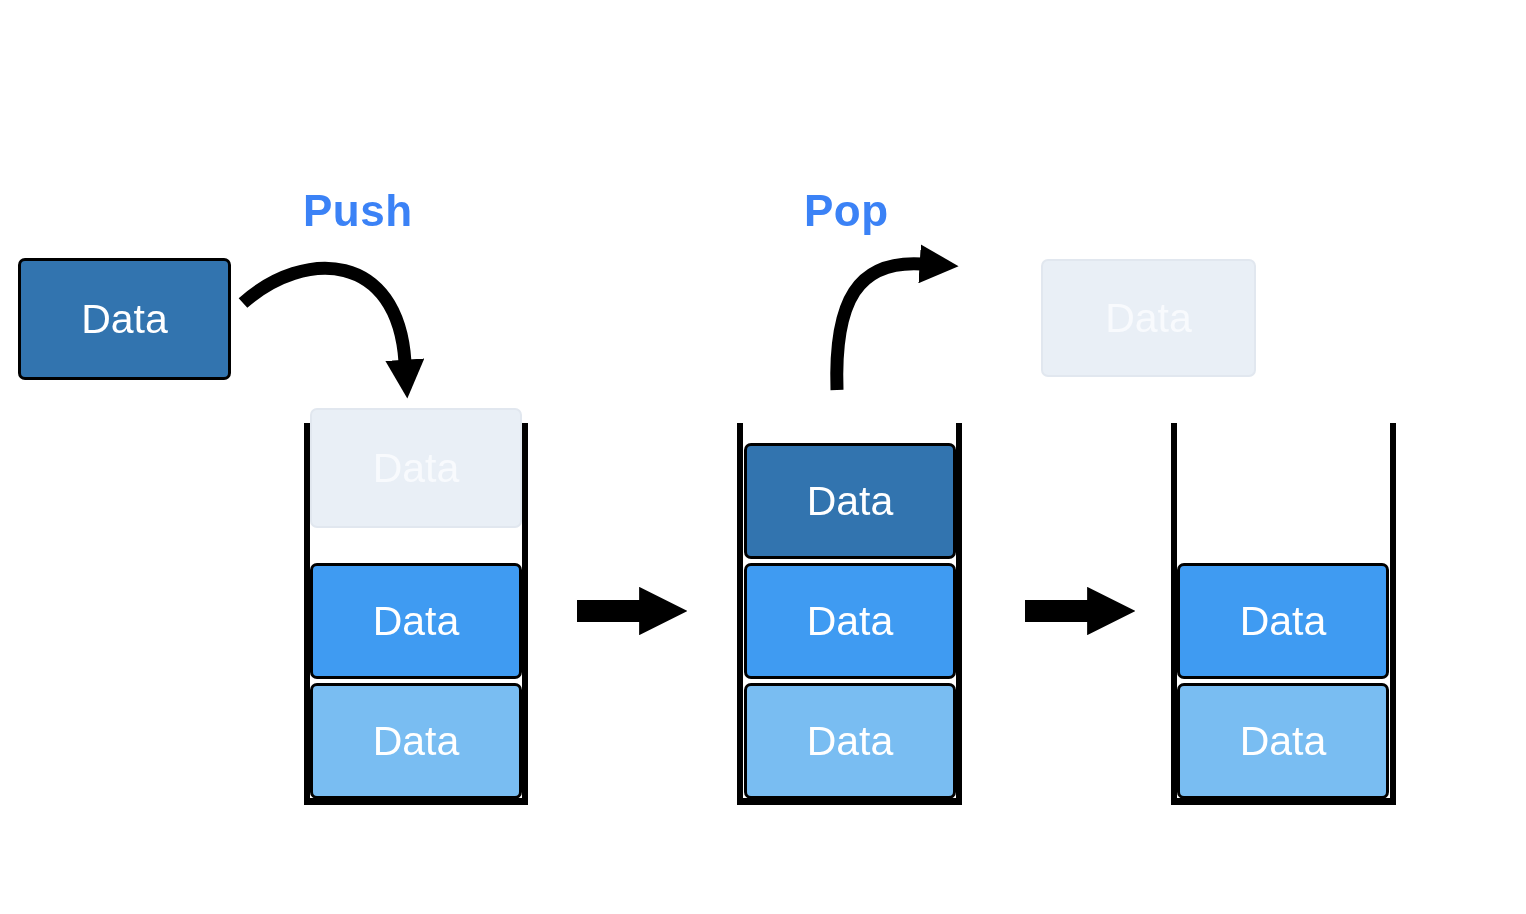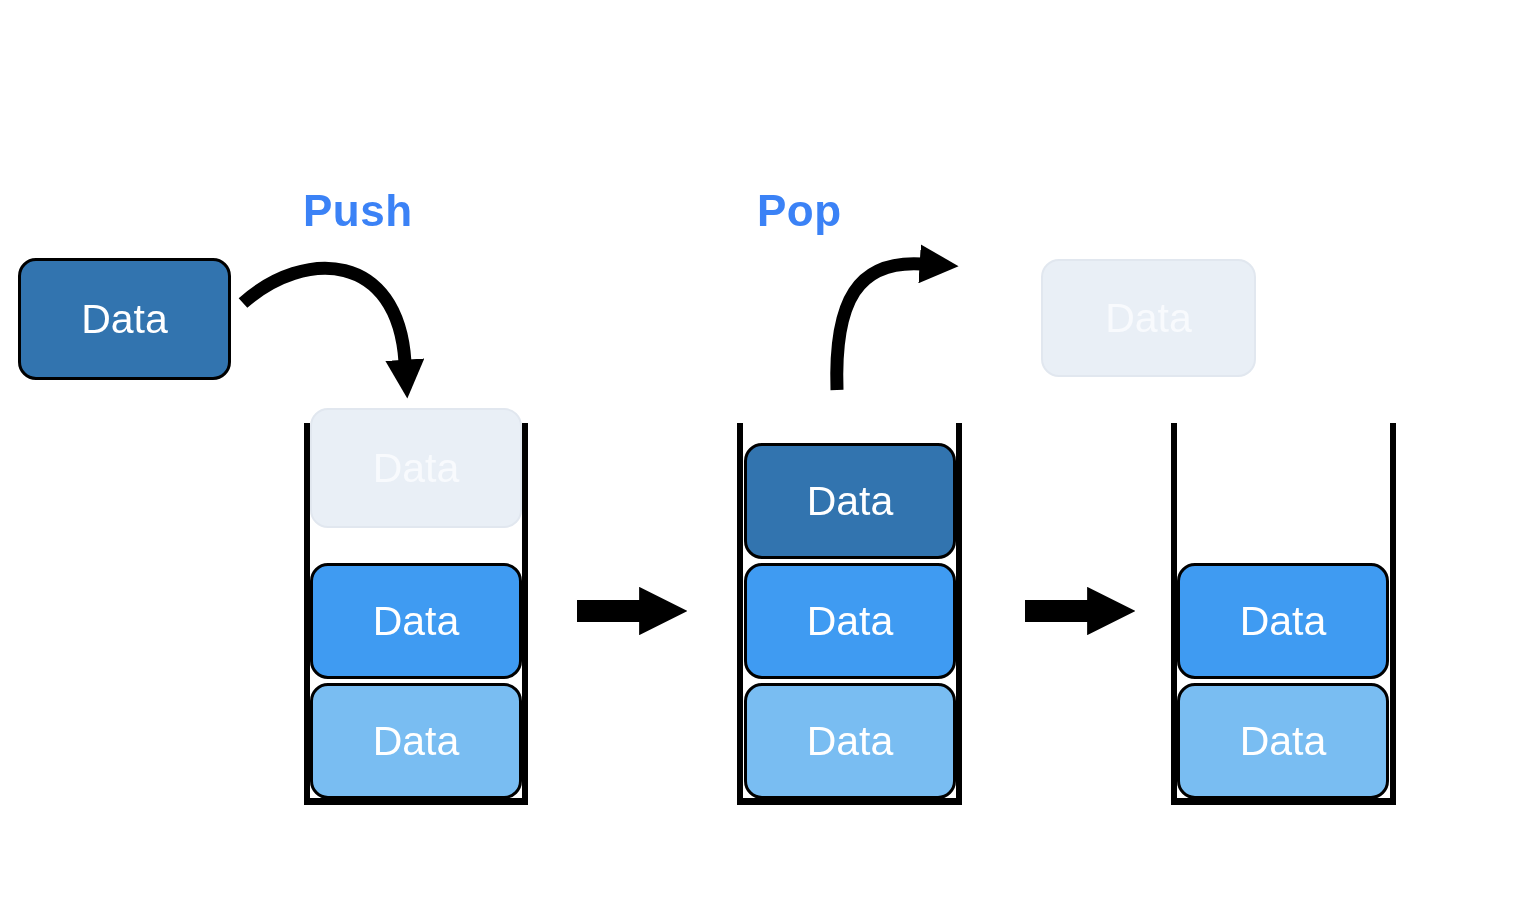--- a/index.html
+++ b/index.html
@@ -16,29 +16,29 @@
     overflow: hidden;
   }
   .op-label {
     position: absolute;
     font-size: 44px;
     font-weight: 700;
     color: #3b82f6;
     letter-spacing: 0.5px;
   }
   .push-label { left: 303px; top: 186px; }
-  .pop-label  { left: 757px; top: 186px; }
+  .pop-label  { left: 804px; top: 186px; }
 
   .data-box {
     position: absolute;
     display: flex;
     align-items: center;
     justify-content: center;
     box-sizing: border-box;
-    border-radius: 18px;
+    border-radius: 7px;
     font-size: 41px;
     font-weight: 500;
     color: #ffffff;
   }
   .fill-dark   { background: #3274AF; border: 3px solid #000000; }
   .fill-medium { background: #3F9BF2; border: 3px solid #000000; }
   .fill-light  { background: #79BDF2; border: 3px solid #000000; }
   .fill-ghost  {
     background: #E9EFF6;
     border: 2px solid #E1E7EF;

